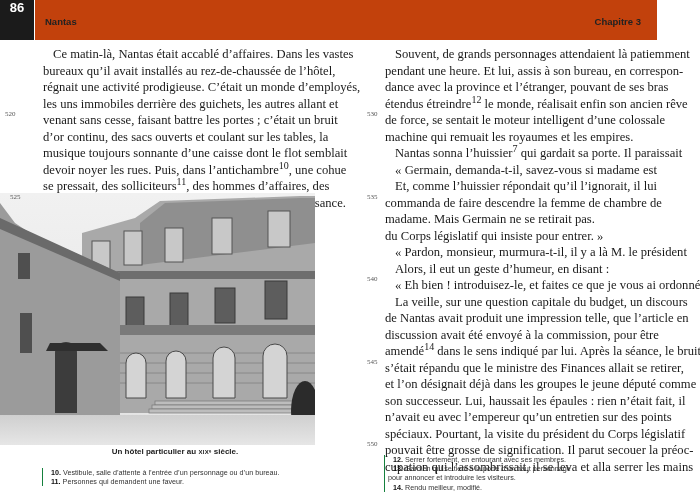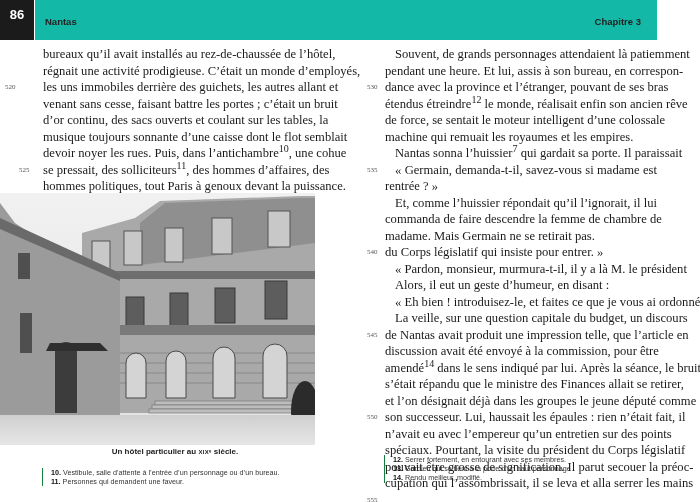--- a/index.html
+++ b/index.html
@@ -1,36 +1,36 @@
 <!DOCTYPE html>
 <html><head>
 <meta charset="utf-8">
 <style>
   html, body { margin:0; padding:0; }
   body { width:700px; height:502px; background:#ffffff; position:relative; overflow:hidden;
          font-family:"Liberation Serif", "DejaVu Serif", serif; color:#1a1a1a; }
   .hdr-num { position:absolute; top:0; height:40px; background:#1b1b1b; color:#ffffff;
              font-family:"Liberation Sans", "DejaVu Sans", sans-serif; font-weight:bold; font-size:13px;
-             display:flex; align-items:center; justify-content:center; padding-bottom:0; box-sizing:border-box; }
+             display:flex; align-items:flex-start; justify-content:center; padding-bottom:0; box-sizing:border-box; }
   .hdr-num span { display:block; padding-bottom:12px; }
   #num-left { left:0; width:34px; }
   #num-right { left:664px; width:36px;margin-left:36px; }
-  .hdr-bar { position:absolute; top:0; left:35px; width:622px; height:40px; background:#14b8a6; }
+  .hdr-bar { position:absolute; top:0; left:35px; width:622px; height:40px; background:#c2410c; }
   .hdr-title { position:absolute; bottom:13px; font-family:"Liberation Sans", "DejaVu Sans", sans-serif;
                font-weight:bold; font-size:9.5px; color:#222; }
   #hdr-left-title { left:10px; }
   #hdr-right-title { right:16px;margin-top:12px; }
 
   .page-text { position:absolute; top:46px; font-size:12.6px; line-height:16.5px; }
   .page-text .ln { display:block; white-space:nowrap; text-align:justify; text-align-last:justify; height:16.5px; position:relative; }
   .page-text .ln.last { text-align-last:left; }
   .page-text .ln.ind { text-indent:10px; }
   #left-text { left:43px; width:273px; }
   #right-text { left:385px; width:272px; }
-  .linenum { position:absolute; font-size:7px; color:#555; font-family:"Liberation Serif", serif; }
+  .linenum { position:absolute; font-size:7px; color:#555; font-family:"Liberation Serif", serif;margin-top:27px; }
 
   sup.fn { font-size:10px; line-height:0; vertical-align:super; }
 
   .photo { position:absolute; left:0; top:193px; width:315px; height:252px; overflow:hidden;
            background:#d8d8d8; }
   .caption { position:absolute; top:447px; left:0; width:350px; text-align:center;
              font-family:"Liberation Sans", "DejaVu Sans", sans-serif; font-weight:bold; font-size:8px; color:#222; }
   .caption .sc { font-size:6px; letter-spacing:0.3px; }
 
   .fnotes { position:absolute; font-family:"Liberation Sans", "DejaVu Sans", sans-serif; font-size:7.2px;
@@ -47,20 +47,21 @@
 </div>
 <div class="hdr-bar">
   <span class="hdr-title" id="hdr-left-title">Nantas</span>
   <span class="hdr-title" id="hdr-right-title">Chapitre 3</span>
 </div>
 <div class="hdr-num" id="num-right">
   <span>87</span>
 </div>
 
 <div class="page-text" id="left-text">
+    <span class="ln ind">Ce matin-là, Nantas était accablé d’affaires. Dans les vastes</span>
     <span class="ln">bureaux qu’il avait installés au rez-de-chaussée de l’hôtel,</span>
     <span class="ln">régnait une activité prodigieuse. C’était un monde d’employés,</span>
     <span class="ln">les uns immobiles derrière des guichets, les autres allant et</span>
     <span class="ln">venant sans cesse, faisant battre les portes ; c’était un bruit</span>
     <span class="ln">d’or continu, des sacs ouverts et coulant sur les tables, la</span>
     <span class="ln">musique toujours sonnante d’une caisse dont le flot semblait</span>
     <span class="ln"><span>devoir noyer les rues. Puis, dans l’antichambre</span><sup class="fn">10</sup><span>, une cohue</span></span>
     <span class="ln"><span>se pressait, des solliciteurs</span><sup class="fn">11</sup><span>, des hommes d’affaires, des</span></span>
     <span class="ln last">hommes politiques, tout Paris à genoux devant la puissance.</span>
   </div>
@@ -146,21 +147,20 @@
 
 <div class="page-text" id="right-text">
     <span class="ln ind">Souvent, de grands personnages attendaient là patiemment</span>
     <span class="ln">pendant une heure. Et lui, assis à son bureau, en correspon-</span>
     <span class="ln">dance avec la province et l’étranger, pouvant de ses bras</span>
     <span class="ln"><span>étendus étreindre</span><sup class="fn">12</sup><span> le monde, réalisait enfin son ancien rêve</span></span>
     <span class="ln">de force, se sentait le moteur intelligent d’une colossale</span>
     <span class="ln last">machine qui remuait les royaumes et les empires.</span>
     <span class="ln ind"><span>Nantas sonna l’huissier</span><sup class="fn">7</sup><span> qui gardait sa porte. Il paraissait</span></span>
     <span class="ln ind">« Germain, demanda-t-il, savez-vous si madame est</span>
-    <span class="ln last">rentrée ? »</span>
     <span class="ln ind">Et, comme l’huissier répondait qu’il l’ignorait, il lui</span>
     <span class="ln">commanda de faire descendre la femme de chambre de</span>
     <span class="ln last">madame. Mais Germain ne se retirait pas.</span>
     <span class="ln last">du Corps législatif qui insiste pour entrer. »</span>
     <span class="ln ind">« Pardon, monsieur, murmura-t-il, il y a là M. le président</span>
     <span class="ln ind last">Alors, il eut un geste d’humeur, en disant :</span>
     <span class="ln ind">« Eh bien ! introduisez-le, et faites ce que je vous ai ordonné. »</span>
     <span class="ln ind">La veille, sur une question capitale du budget, un discours</span>
     <span class="ln">de Nantas avait produit une impression telle, que l’article en</span>
     <span class="ln">discussion avait été envoyé à la commission, pour être</span>
@@ -170,23 +170,24 @@
     <span class="ln">son successeur. Lui, haussait les épaules : rien n’était fait, il</span>
     <span class="ln">n’avait eu avec l’empereur qu’un entretien sur des points</span>
     <span class="ln">spéciaux. Pourtant, la visite du président du Corps législatif</span>
     <span class="ln">pouvait être grosse de signification. Il parut secouer la préoc-</span>
     <span class="ln">cupation qui l’assombrissait, il se leva et alla serrer les mains</span>
   </div>
 
 <div class="fnotes" id="fn-right">
     <div><b>12.</b><span> Serrer fortement, en entourant avec ses membres.</span></div>
     <div><b>13.</b><span> Gardien qui se tient à la porte d’un haut personnage</span></div>
+    <div style="margin-left: -5px;"><span>pour annoncer et introduire les visiteurs.</span></div>
     <div><b>14.</b><span> Rendu meilleur, modifié.</span></div>
   </div>
 
 <span class="linenum" style="left: 5px; top: 83px;">520</span>
-<span class="linenum" style="left: 19px; top: 165.5px; text-align: right;">525</span>
+<span class="linenum" style="left: 10px; top: 165.5px; text-align: right;">525</span>
 <span class="linenum" style="left: 367px; top: 83px;">530</span>
 <span class="linenum" style="left: 367px; top: 165.5px;">535</span>
 <span class="linenum" style="left: 367px; top: 248px;">540</span>
 <span class="linenum" style="left: 367px; top: 330.5px;">545</span>
 <span class="linenum" style="left: 367px; top: 413px;">550</span>
 <span class="linenum" style="left: 367px; top: 495.5px;">555</span>
 
 </body></html>

